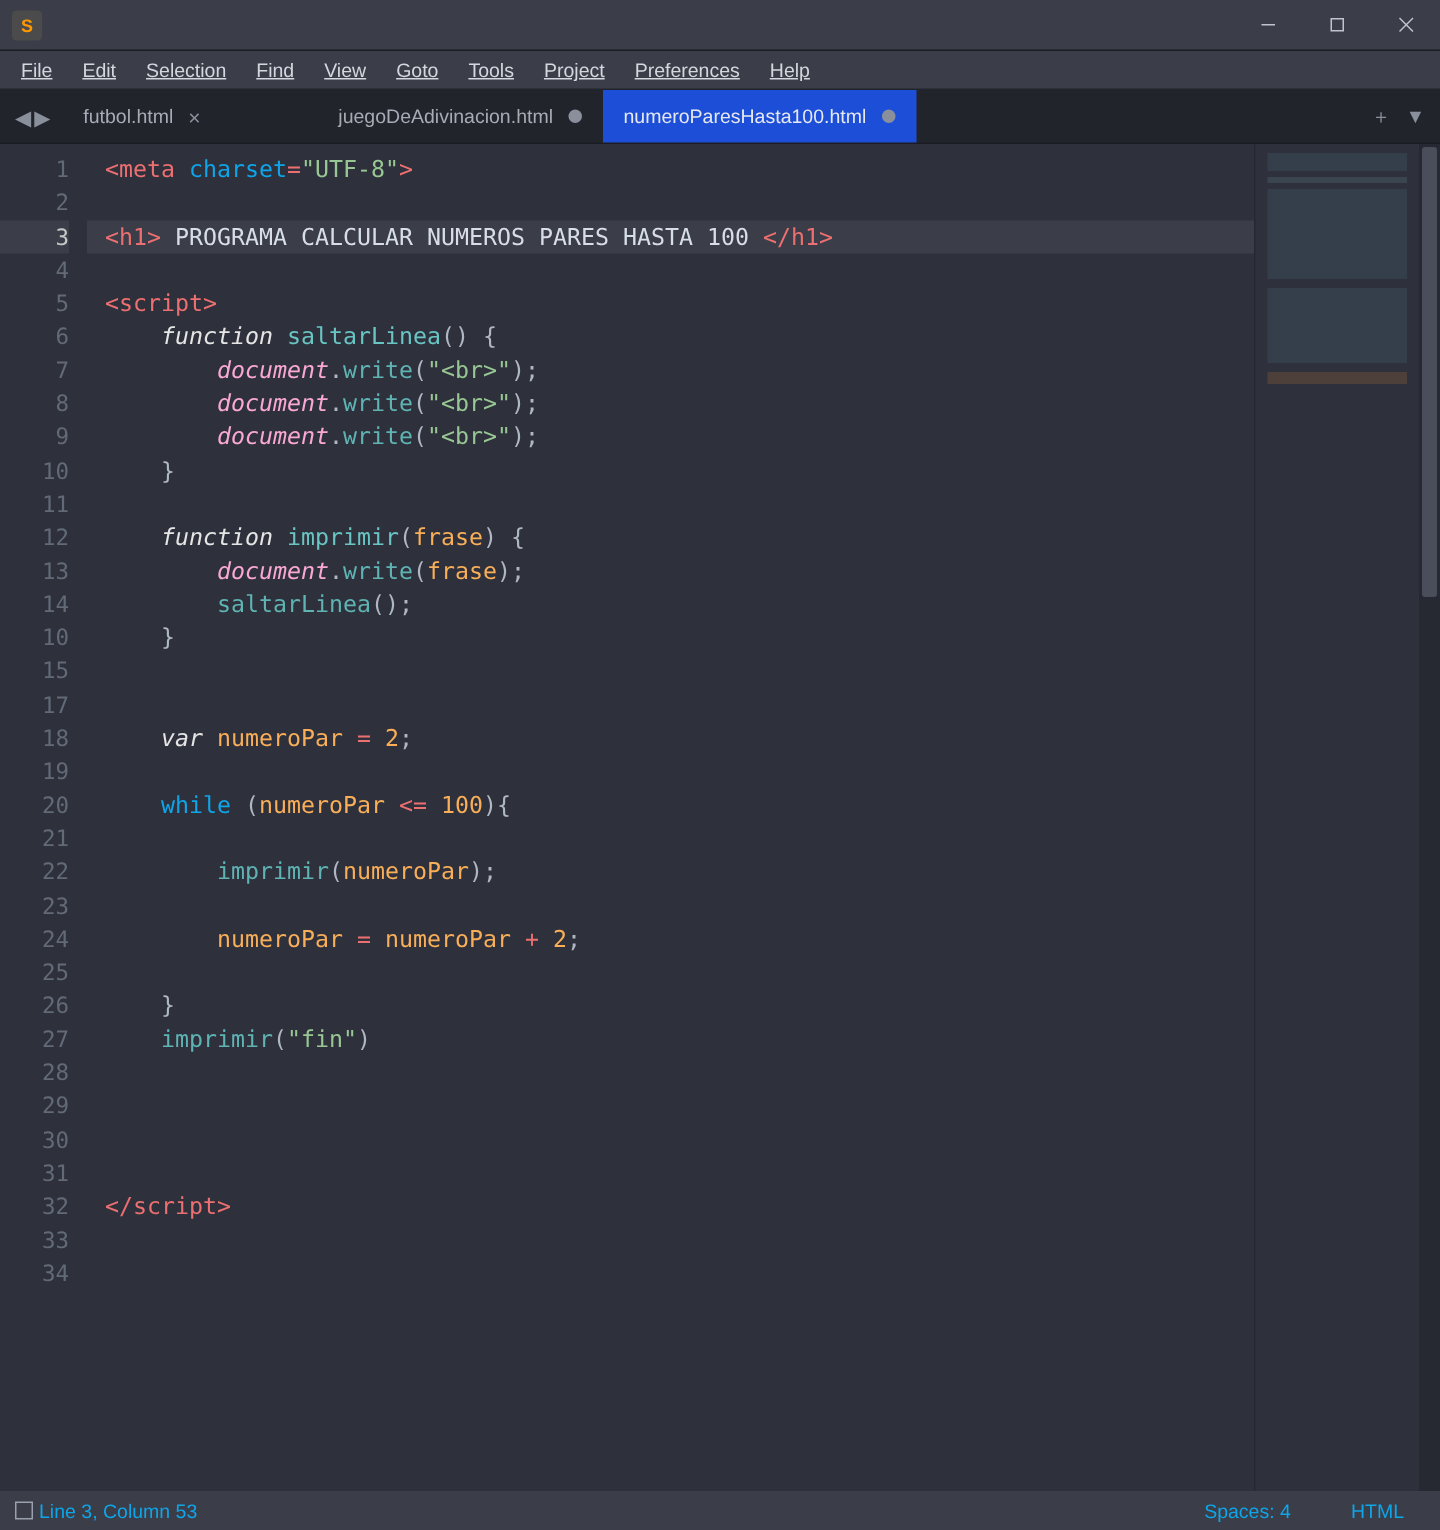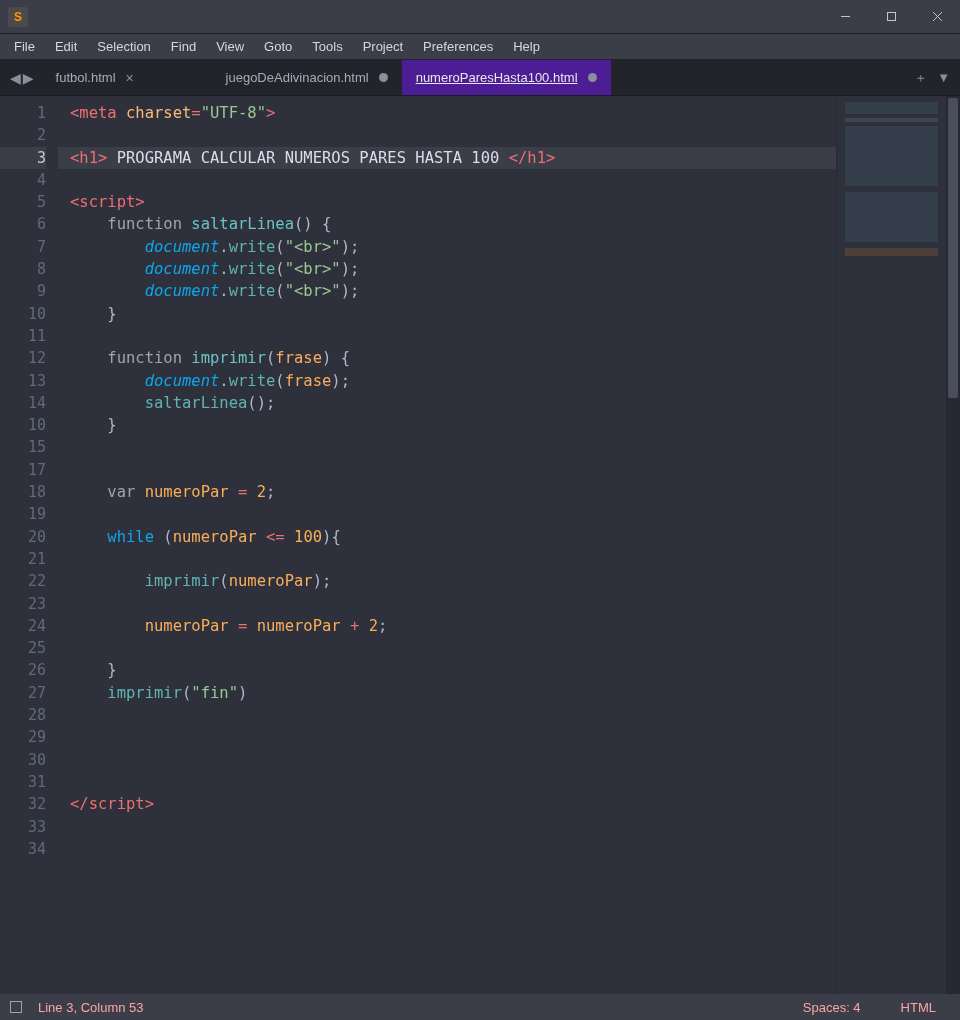--- a/index.html
+++ b/index.html
@@ -38,20 +38,21 @@
   }
   .win-btn svg { width:11px;height:11px;stroke:#c0c4ce; }
   
   .menubar {
     height: 26px;
     background: #3b3e48;
     display:flex;align-items:center;
     padding: 0 4px;
     color:#d4d7dd;
     border-bottom:1px solid #22242c;
+    text-decoration:underline;
   }
   .menubar .menu-item{
     padding: 3px 10px; font-size:13px;
   }
   
   .tabbar {
     height: 36px;
     background: #22242c;
     display:flex;align-items:stretch;
     padding-left: 6px;
@@ -64,23 +65,22 @@
   .tab {
     display:flex;align-items:center;
     padding: 12px 14px;
     color:#a7abb6;
     font-size:13px;
     position:relative;
     gap:10px;
     min-width:170px;
   }
   .tab.active{
-    background:#4c1d95;
+    background:#1d4ed8;
     color:#e6e8ee;
-    text-decoration:underline;
   }
   .tab .dirty-dot{
     width:9px;height:9px;border-radius:50%;
     background:#8a8f9c;
   }
   .tab .close-x{
     color:#8a8f9c;font-size:14px;line-height:1;
   }
   .tab-tail{flex:1;display:flex;justify-content:flex-end;align-items:center;gap:10px;padding-right:10px;color:#8a8f9c;}
   
@@ -133,39 +133,39 @@
   .scrollbar{
     width:14px;background:#262832;
   }
   .scrollbar .thumb{
     width:10px;margin:2px;background:#4a4e5a;border-radius:2px;
     height:300px;
   }
   
   .c-tag{color:#ec6f71;}       
   .c-tagname{color:#ec6f71;}
-  .c-attr{color:#fdba74;text-align:right;}      
+  .c-attr{color:#0ea5e9;text-align:right;}      
   .c-str{color:#99c794;}       
   .c-kw{color:#0ea5e9;}   
-  .c-storage{color:#a3a3a3;text-align:center;}
+  .c-storage{color:#e5e5e5;font-style:italic;text-align:center;}
   .c-fn{color:#69c4c4;}        
   .c-call{color:#5fb3b3;}
   .c-var{color:#f9ae58;}       
-  .c-obj{color:#0ea5e9;font-style:italic;}  
+  .c-obj{color:#f9a8d4;font-style:italic;}  
   .c-num{color:#f9ae58;}
   .c-op{color:#ec6f71;}
   .c-punc{color:#b0b7c4;}
   .c-text{color:#d8dee9;}
   .c-param{color:#f9ae58;}
   
   .statusbar{
     height:26px;background:#3b3e48;
     display:flex;align-items:center;
-    color:#fca5a5;font-size:13px;
-    padding:0 10px;gap:16px;text-align:center;
+    color:#0ea5e9;font-size:13px;
+    padding:0 10px;gap:4px;text-align:center;
   }
   .statusbar .sb-right{margin-left:auto;display:flex;gap:40px;padding-right:14px;}
   .sb-box{
     width:12px;height:12px;border:1px solid #9aa0ad;
     display:inline-block;
   }
 </style>
 </head>
 <body>
 

